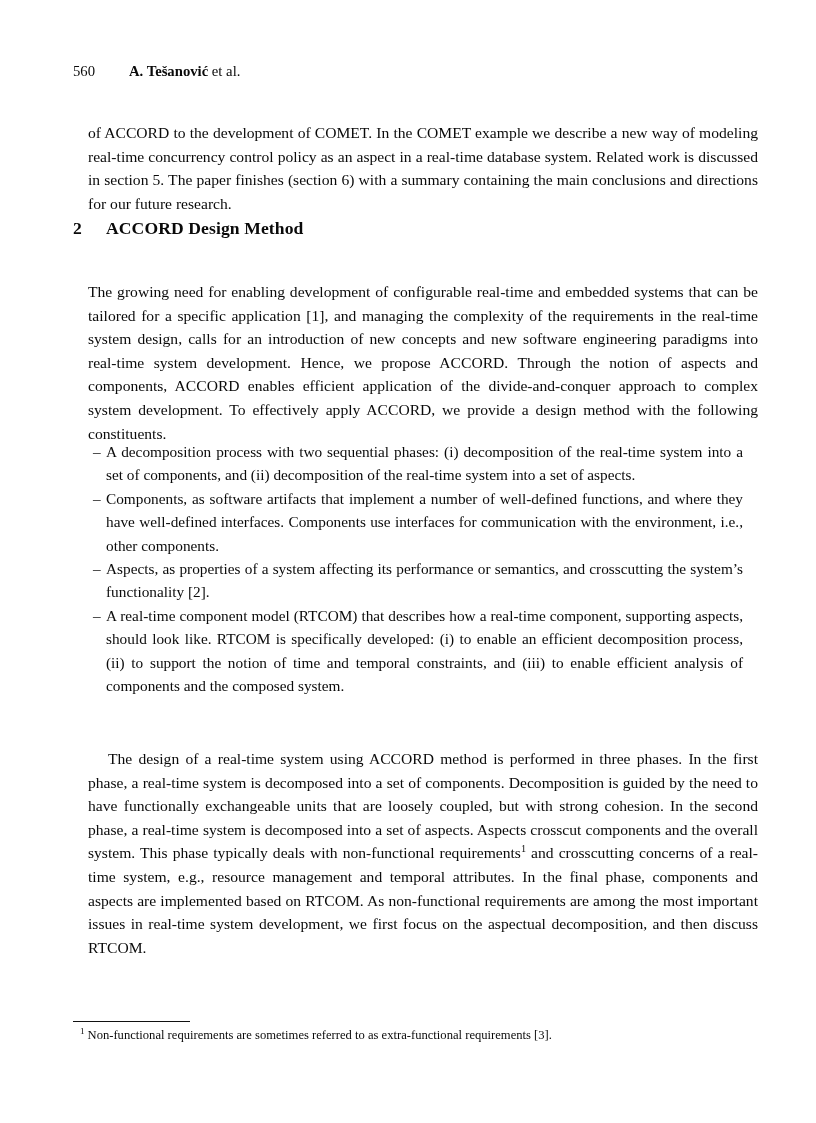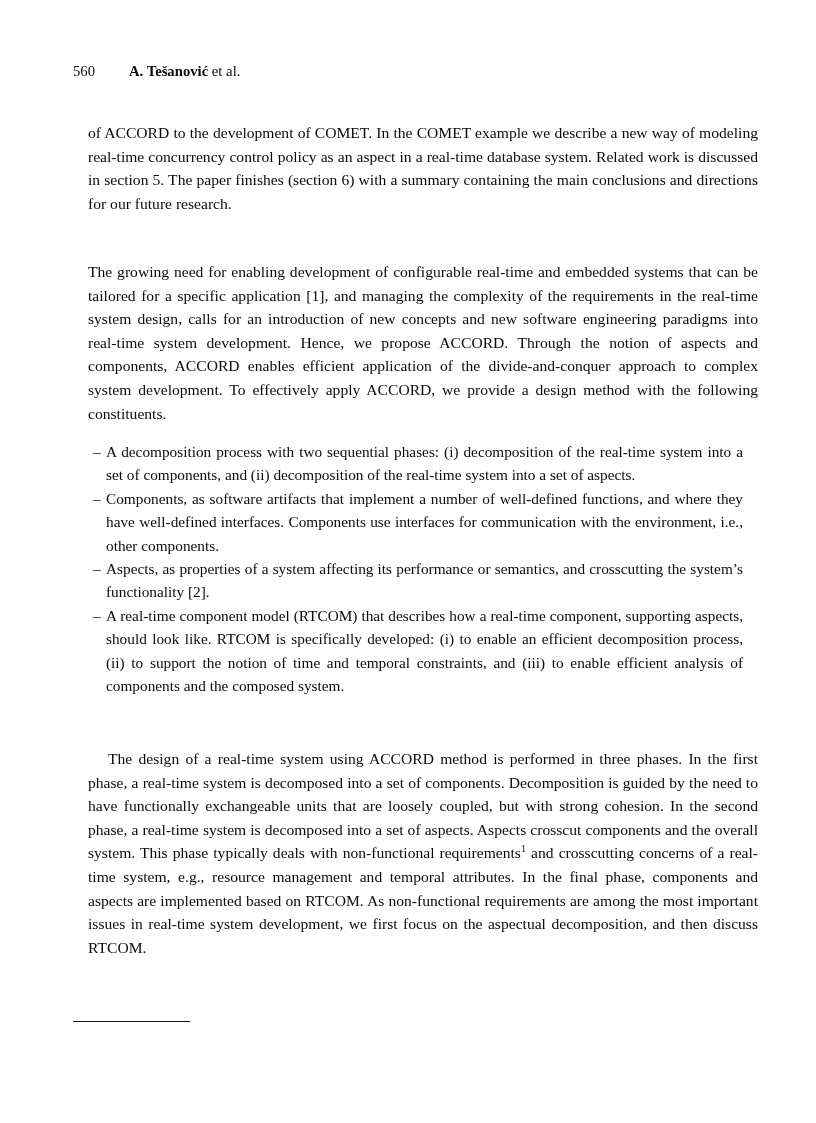--- a/index.html
+++ b/index.html
@@ -127,37 +127,40 @@
   .footnote sup {
     font-size: 0.72em;
     vertical-align: super;
     line-height: 0;
     padding-right: 3px;
   }
 
   
   #p-intro      { position: absolute; left: 73px; top: 106px;  width: 670px; }
   #h-sec2       { position: absolute; left: 73px; top: 217px;  width: 670px; }
-  #p-growing    { position: absolute; left: 73px; top: 245px;  width: 670px; }
+  #p-growing    { position: absolute; left: 73px; top: 265px;  width: 670px; }
   #l-constit    { position: absolute; left: 73px; top: 440px;  width: 670px; }
   #p-design     { position: absolute; left: 73px; top: 732px;  width: 670px; }
   #h-sec21      { position: absolute; left: 73px; top: 951px;  width: 670px; }
   #p-classify   { position: absolute; left: 73px; top: 984px;  width: 670px; }
 </style>
 </head>
 <body>
 
 <div class="page">
 
   <div class="runhead">
     <span class="folio">560</span><span class="author-name">A. Tešanović</span><span class="etal">&nbsp;</span><span class="etal">et al.</span>
   </div>
 
   <p id="p-intro" class="para">of ACCORD to the development of COMET. In the COMET example we describe a new way of modeling real-time concurrency control policy as an aspect in a real-time database system. Related work is discussed in section 5. The paper finishes (section 6) with a summary containing the main conclusions and directions for our future research.</p>
 
+  <h2 id="h-sec2" class="sec-head">
+    <span class="num">2</span><span>ACCORD Design Method</span>
+  </h2>
 
   <p id="p-growing" class="para">The growing need for enabling development of configurable real-time and embedded systems that can be tailored for a specific application [1], and managing the complexity of the requirements in the real-time system design, calls for an introduction of new concepts and new software engineering paradigms into real-time system development. Hence, we propose ACCORD. Through the notion of aspects and components, ACCORD enables efficient application of the divide-and-conquer approach to complex system development. To effectively apply ACCORD, we provide a design method with the following constituents.</p>
 
   <ul id="l-constit" class="dashlist">
     <li>
       <span class="dash">–</span>
       <span>A decomposition process with two sequential phases: (i) decomposition of the real-time system into a set of components, and (ii) decomposition of the real-time system into a set of aspects.</span>
     </li>
     <li>
       <span class="dash">–</span>
@@ -171,14 +174,15 @@
       <span class="dash">–</span>
       <span>A real-time component model (RTCOM) that describes how a real-time component, supporting aspects, should look like. RTCOM is specifically developed: (i) to enable an efficient decomposition process, (ii) to support the notion of time and temporal constraints, and (iii) to enable efficient analysis of components and the composed system.</span>
     </li>
   </ul>
 
   <p id="p-design" class="para indent"><span>The design of a real-time system using ACCORD method is performed in three phases. In the first phase, a real-time system is decomposed into a set of components. Decomposition is guided by the need to have functionally exchangeable units that are loosely coupled, but with strong cohesion. In the second phase, a real-time system is decomposed into a set of aspects. Aspects crosscut components and the overall system. This phase typically deals with non-functional requirements</span><sup class="fn-mark">1</sup><span> and crosscutting concerns of a real-time system, e.g., resource management and temporal attributes. In the final phase, components and aspects are implemented based on RTCOM. As non-functional requirements are among the most important issues in real-time system development, we first focus on the aspectual decomposition, and then discuss RTCOM.</span></p>
 
 
 
   <div class="footnote-rule"></div>
+  <div class="footnote"><sup>1</sup><span>Non-functional requirements are sometimes referred to as extra-functional requirements [3].</span></div>
 
 </div>
 
 </body></html>

